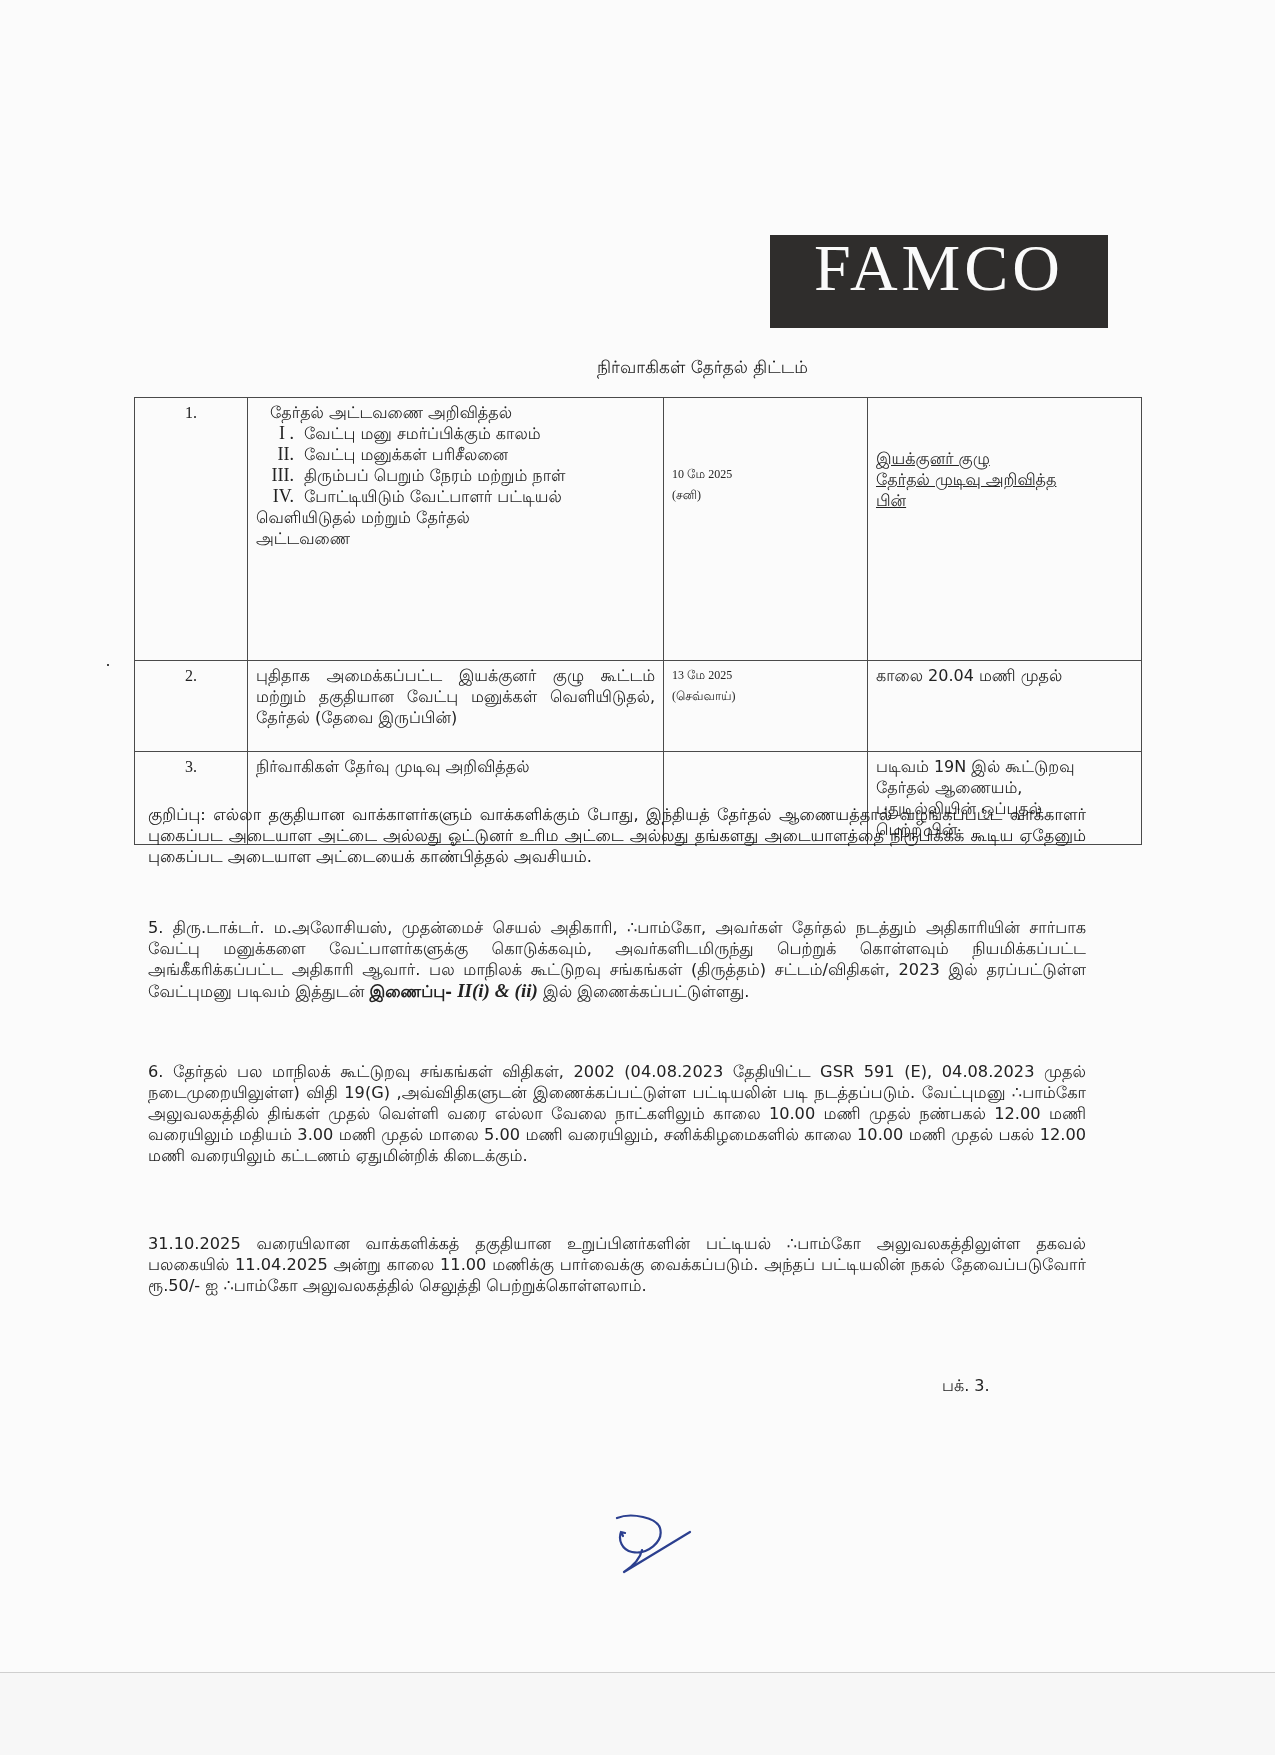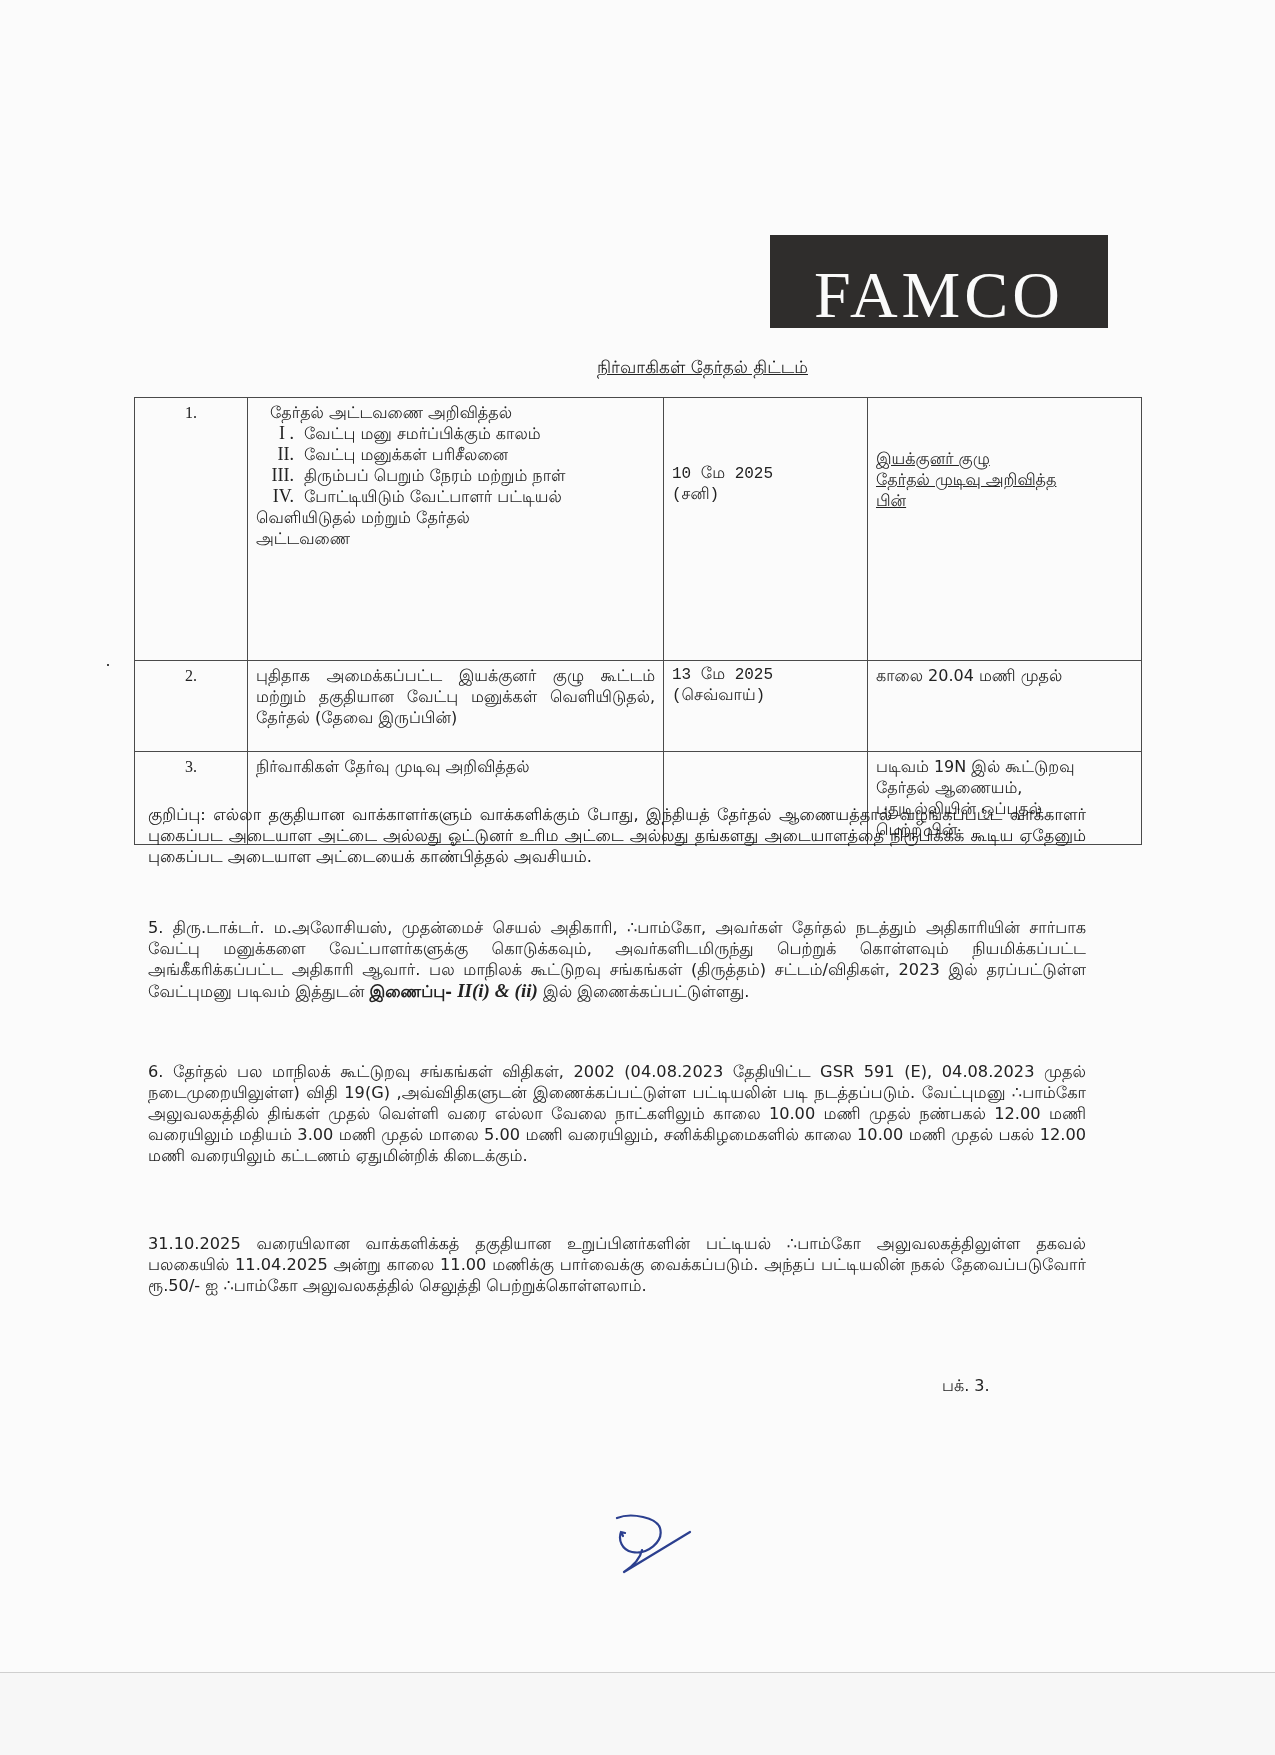--- a/index.html
+++ b/index.html
@@ -13,44 +13,44 @@
     position: absolute; left: 0; top: 1672px; width: 1275px; height: 1px;
     background: #cfcfcf;
   }
   .scan-bottom {
     position: absolute; left: 0; top: 1673px; width: 1275px; height: 82px;
     background: #f7f7f7;
   }
   .logo {
     position: absolute; left: 770px; top: 235px; width: 338px; height: 93px;
     background: #2f2d2c;
-    display: flex; align-items: flex-end; justify-content: center;
+    display: flex; align-items: flex-start; justify-content: center;
   }
   .logo span {
     font-family: "Liberation Serif", "DejaVu Serif", serif;
     color: #fafafa; font-size: 66px; letter-spacing: 4px; line-height: 1;
   }
   .title {
     position: absolute; left: 0; width: 1275px; top: 357px;
     text-align: center; font-size: 17px; color: #222;
     padding-left: 0;
   }
-  .title span { margin-left: 130px; text-decoration: underline; }
+  .title span { margin-left: 130px; }
   table.schedule {
     position: absolute; left: 134px; top: 397px; width: 1007px;
     border-collapse: collapse; table-layout: fixed;
   }
   table.schedule td {
     border: 1.5px solid #4a4a4a; vertical-align: top;
     font-size: 16px; line-height: 21px; color: #222; padding: 4px 8px;
   }
   td.num {
     text-align: center; font-family: "Liberation Serif", serif; font-size: 18px;
   }
-  .serif { font-family: Liberation Mono, monospace; font-size: 16px; }
+  .serif { font-family: Liberation Serif, serif; font-size: 12px; }
   .row1 td { height: 192px; }
   .row2 td { height: 82px; }
   .row3 td { height: 82px; }
   .sub-list { margin: 0; padding: 0; list-style: none; }
   .sub-list li { display: flex; }
   .sub-list .roman {
     font-family: "Liberation Serif", serif; font-size: 18px;
     width: 38px; text-align: right; padding-right: 10px; flex: none;
   }
   .mid-cell { padding-top: 66px !important; }

